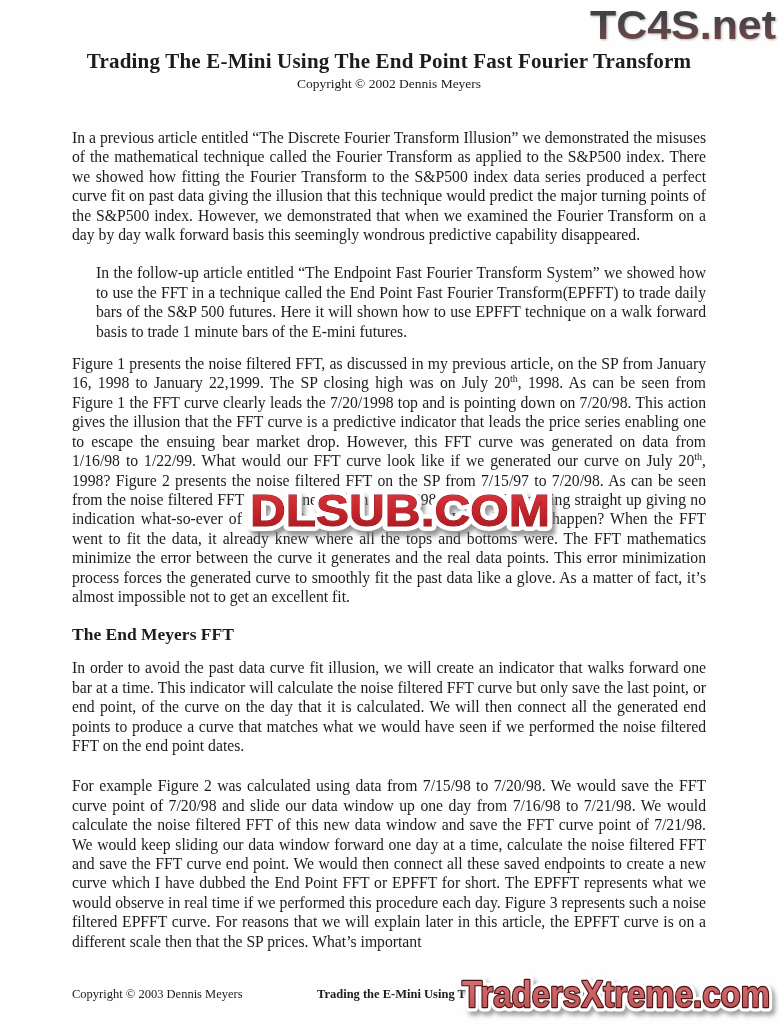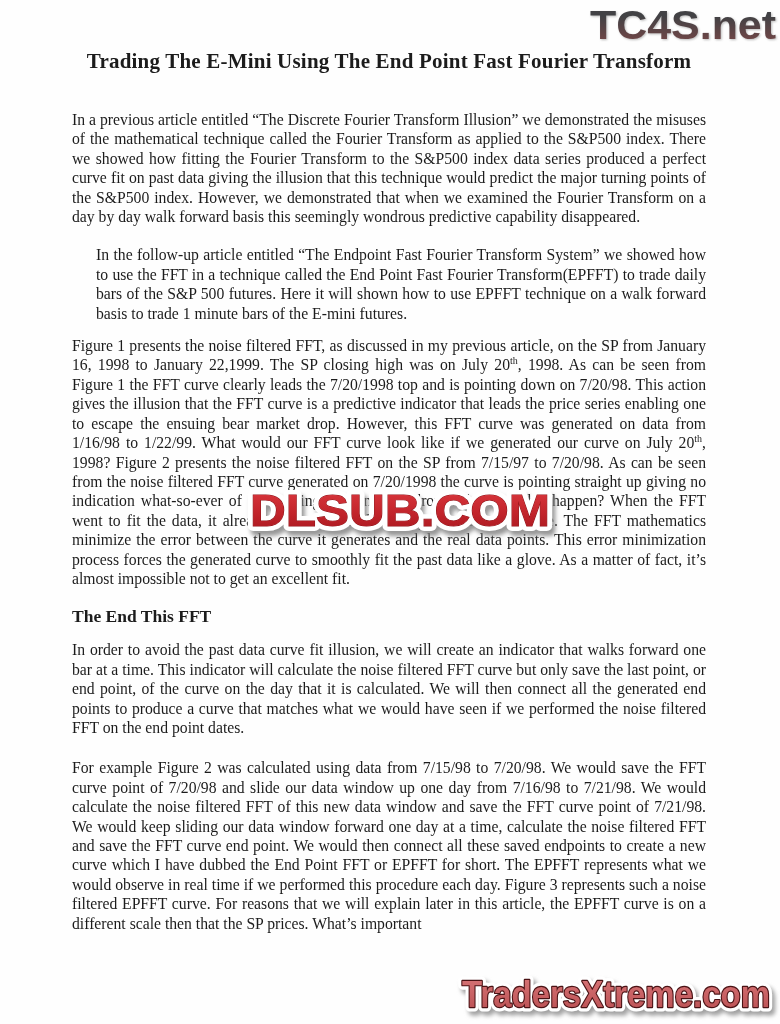--- a/index.html
+++ b/index.html
@@ -116,36 +116,41 @@
   }
 </style>
 </head>
 <body>
 
 <div class="page">
 
   <div class="content">
 
     <h1 class="doc-title">Trading The E-Mini Using The End Point Fast Fourier Transform</h1>
+    <div class="doc-subtitle">Copyright © 2002 Dennis Meyers</div>
 
     <p class="para intro-1">In a previous article entitled “The Discrete Fourier Transform Illusion” we demonstrated the misuses of the  mathematical technique called the Fourier Transform as applied to the S&amp;P500 index.  There we showed how fitting the Fourier Transform to the S&amp;P500 index  data series produced a perfect curve fit on past data giving the illusion that this technique would predict the major turning points of the S&amp;P500 index.  However, we demonstrated that when we examined the Fourier Transform on a day by day walk forward basis this seemingly wondrous predictive capability disappeared.</p>
 
     <p class="para intro-2">In the follow-up article entitled “The Endpoint Fast Fourier Transform System”  we showed how to use the FFT in a technique called the End Point Fast Fourier Transform(EPFFT) to trade daily bars of the S&amp;P 500 futures.  Here it will shown how to use EPFFT technique on a walk forward basis to trade  1 minute bars of the E-mini futures.</p>
 
 
     <p class="para section-body"><span>Figure 1 presents the noise filtered FFT, as discussed in my previous article, on the SP from January 16, 1998 to January 22,1999.  The SP closing high was on July 20</span><sup class="ordinal">th</sup><span>, 1998.  As can be seen from Figure 1 the FFT curve clearly leads the 7/20/1998  top and is pointing down on 7/20/98.  This action gives the illusion that the FFT curve is a predictive indicator that leads the price series enabling one to escape the ensuing bear market drop.  However, this FFT curve was generated on data from 1/16/98 to 1/22/99.  What would our FFT curve look like if we generated our curve on July 20</span><sup class="ordinal">th</sup><span>, 1998?  Figure 2 presents the noise filtered FFT on the SP from 7/15/97 to 7/20/98. As can be seen from the noise filtered FFT curve generated on 7/20/1998 the curve is pointing straight up giving no indication what-so-ever of the coming large market drop.  Why does this happen?  When the FFT went to fit the data, it already knew where all the tops and bottoms were.  The FFT mathematics minimize the error between the curve it generates and the real data points.  This error minimization process forces the generated curve to smoothly fit the past data like a glove.  As a matter of fact, it’s almost impossible not to get an excellent fit.</span></p>
 
-    <h2 class="section-heading end-point-heading">The End This FFT</h2>
+    <h2 class="section-heading end-point-heading">The End Meyers FFT</h2>
 
     <p class="para section-body">In order to avoid the past data curve fit illusion, we will create an indicator that walks forward one bar at a time. This indicator will calculate the noise filtered FFT curve but only save the last point, or end point, of the curve on the day that it is calculated.  We will then connect all the generated end points to produce a curve that matches what we would have seen if we performed the noise filtered FFT on the end point dates.</p>
 
     <p class="para example-para">For example Figure 2 was calculated using data from 7/15/98 to 7/20/98.  We would save the FFT curve point of 7/20/98 and slide our data window up one day from 7/16/98 to 7/21/98.  We would calculate the noise filtered FFT of this new data window and save the FFT curve point of 7/21/98.  We would keep sliding our data window forward one day at a time, calculate the noise filtered FFT and save the FFT curve end point.  We would then connect all these saved endpoints to create a new curve which I have dubbed the End Point FFT or EPFFT for short. The EPFFT represents what we would observe in real time if we performed this procedure each day. Figure 3 represents such a noise filtered EPFFT curve.  For reasons that we will explain later in this article, the EPFFT curve is on a different scale then that the SP prices.  What’s important</p>
 
   </div>
 
+  <div class="footer">
+    <span class="footer-copyright">Copyright © 2003 Dennis Meyers</span>
+    <span class="footer-title">Trading the E-Mini Using The End Point Fast Fourier Transform</span>
+  </div>
 
   <svg class="wm wm-tc4s" viewBox="0 0 192 46">
     <defs>
       <linearGradient id="tc4s-grad" x1="0" y1="0" x2="0" y2="1">
         <stop offset="0.3" stop-color="#424245"></stop>
         <stop offset="1" stop-color="#7b4747"></stop>
       </linearGradient>
     </defs>
     <text class="tc4s-text" x="2" y="37" textLength="186" lengthAdjust="spacingAndGlyphs">TC4S.net</text>
   </svg>

